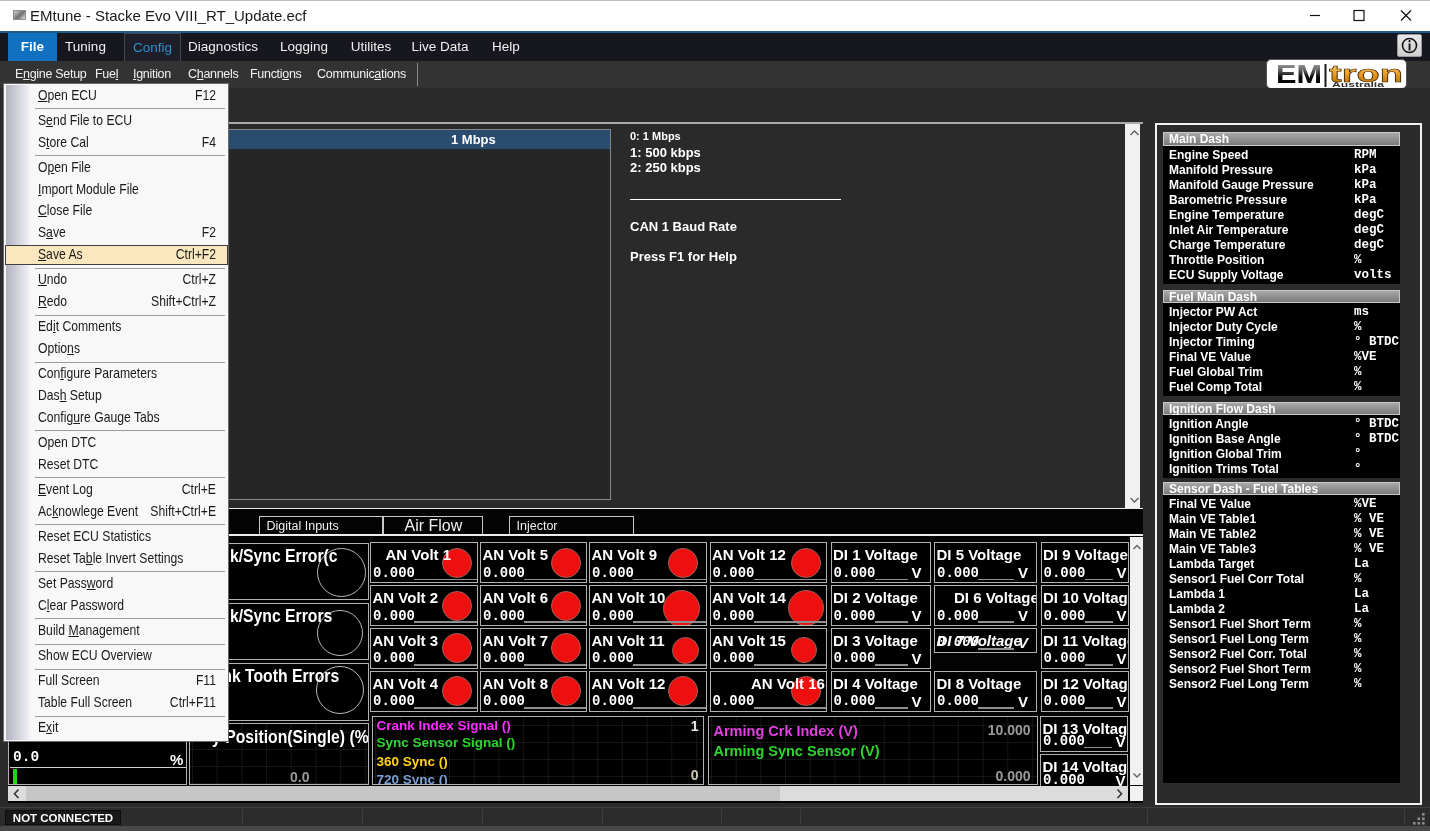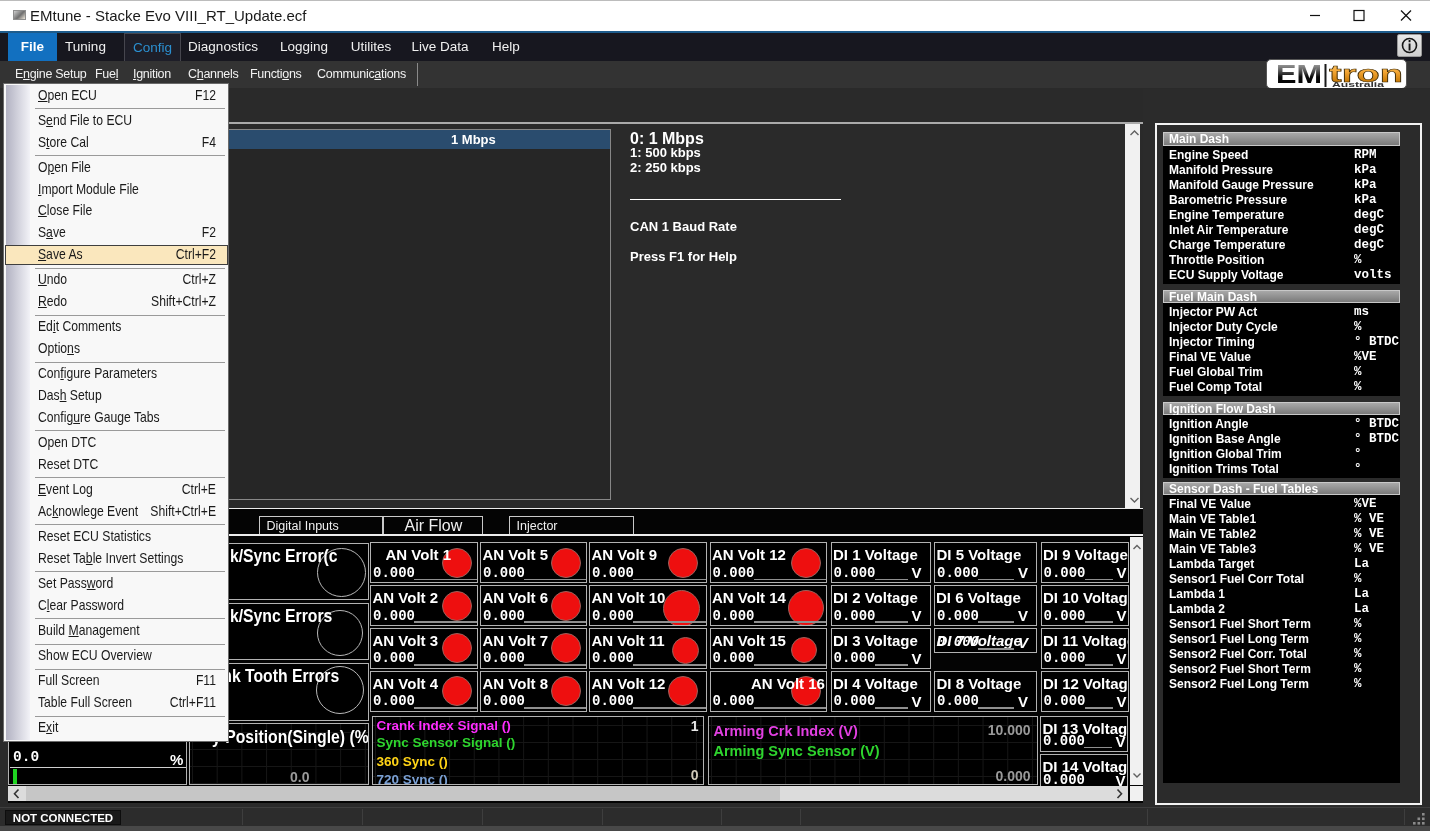--- a/index.html
+++ b/index.html
@@ -62,21 +62,21 @@
 <text x="10" y="24" textLength="46" lengthAdjust="spacingAndGlyphs" font-family="Liberation Sans, sans-serif" font-size="26" font-weight="900" fill="url(#emg)">EM</text>
 <rect x="58.5" y="5" width="2" height="23" fill="#1a1a1a"></rect>
 <text x="63" y="23" textLength="74" lengthAdjust="spacingAndGlyphs" font-family="Liberation Sans, sans-serif" font-size="24" font-weight="900" fill="url(#org)" stroke="#3a2600" stroke-width="0.6">tron</text>
 <text x="66" y="28" textLength="52" lengthAdjust="spacingAndGlyphs" font-family="Liberation Sans, sans-serif" font-size="8" font-weight="bold" fill="#333">Australia</text>
 </svg>
 <div class="abs" style="left:0;top:88px;width:1430px;height:720px;background:#2a2a2a;"></div>
 <div class="abs" style="left:8px;top:122px;width:1138px;height:2px;background:#aaaaaa;"></div>
 <div class="abs" style="left:222px;top:129px;width:389px;height:371px;background:#262626;border:1px solid #878787;"></div>
 <div class="abs" style="left:223px;top:130px;width:387px;height:18.5px;background:#2a4c6e;"></div>
 <div class="abs" style="left:451px;top:131px;height:17px;color:#fff;font-weight:bold;font-size:13px;line-height:17px;">1 Mbps</div>
-<div class="abs" style="left:630px;top:130px;font-size:16px;font-weight:bold;color:#fff;">0: 1 Mbps</div>
+<div class="abs" style="left:630px;top:130px;font-size:11px;font-weight:bold;color:#fff;">0: 1 Mbps</div>
 <div class="abs" style="left:630px;top:145px;font-size:13px;font-weight:bold;color:#fff;">1: 500 kbps</div>
 <div class="abs" style="left:630px;top:160px;font-size:13px;font-weight:bold;color:#fff;">2: 250 kbps</div>
 <div class="abs" style="left:630px;top:199px;width:211px;height:1px;background:#ffffff;"></div>
 <div class="abs" style="left:630px;top:219px;font-size:13px;font-weight:bold;color:#fff;">CAN 1 Baud Rate</div>
 <div class="abs" style="left:630px;top:249px;font-size:13px;font-weight:bold;color:#fff;">Press F1 for Help</div>
 <div class="abs" style="left:1125px;top:124px;width:15px;height:385px;background:#f1f1f1;">
 <svg class="abs" style="left:0;top:2px;width:19px;height:14px;" viewBox="0 0 19 14">
       <path d="M5.5 9 L9.5 5 L13.5 9" fill="none" stroke="#616161" stroke-width="1.4"></path>
     </svg>
 <svg class="abs" style="left:0;bottom:2px;width:19px;height:14px;" viewBox="0 0 19 14">
@@ -156,21 +156,21 @@
     <div class="abs" style="left:43px;right:0px;bottom:2.2px;height:1.5px;background:#8f8f8f;"></div>
     <div class="abs mono" style="left:2px;bottom:1.5px;font-size:14px;font-weight:bold;color:#fff;">0.000</div>
   </div>
 <div class="abs" style="left:830.5px;top:585.1px;width:100px;height:41px;background:#000;border:1px solid #b2b2b2;overflow:hidden;">
     <div class="abs" style="left:1.5px;top:3px;font-size:15px;font-weight:bold;color:#fff;white-space:nowrap;">DI 2 Voltage</div>
     <div class="abs" style="left:43px;right:22px;bottom:2.2px;height:1.5px;background:#8f8f8f;"></div>
     <div class="abs mono" style="left:2px;bottom:1.5px;font-size:14px;font-weight:bold;color:#fff;">0.000</div>
     <div class="abs" style="right:8px;bottom:1px;font-size:15px;font-weight:bold;color:#fff;">V</div>
   </div>
 <div class="abs" style="left:934px;top:585.1px;width:103px;height:41px;background:#000;border:1px solid #b2b2b2;overflow:hidden;">
-    <div class="abs" style="left:1px;top:3px;font-size:15px;font-weight:bold;color:#fff;white-space:nowrap;">DI 6 Voltage</div>
+    <div class="abs" style="left:19px;top:3px;font-size:15px;font-weight:bold;color:#fff;white-space:nowrap;">DI 6 Voltage</div>
     <div class="abs" style="left:43px;right:22px;bottom:2.2px;height:1.5px;background:#8f8f8f;"></div>
     <div class="abs mono" style="left:2px;bottom:1.5px;font-size:14px;font-weight:bold;color:#fff;">0.000</div>
     <div class="abs" style="right:8px;bottom:1px;font-size:15px;font-weight:bold;color:#fff;">V</div>
   </div>
 <div class="abs" style="left:1040.5px;top:585.1px;width:88.5px;height:41px;background:#000;border:1px solid #b2b2b2;overflow:hidden;">
     <div class="abs" style="left:1.5px;top:3px;font-size:15px;font-weight:bold;color:#fff;white-space:nowrap;">DI 10 Voltage</div>
     <div class="abs" style="left:43px;right:15.5px;bottom:2.2px;height:1.5px;background:#8f8f8f;"></div>
     <div class="abs mono" style="left:2px;bottom:1.5px;font-size:14px;font-weight:bold;color:#fff;">0.000</div>
     <div class="abs" style="right:1.5px;bottom:1px;font-size:15px;font-weight:bold;color:#fff;">V</div>
   </div>

